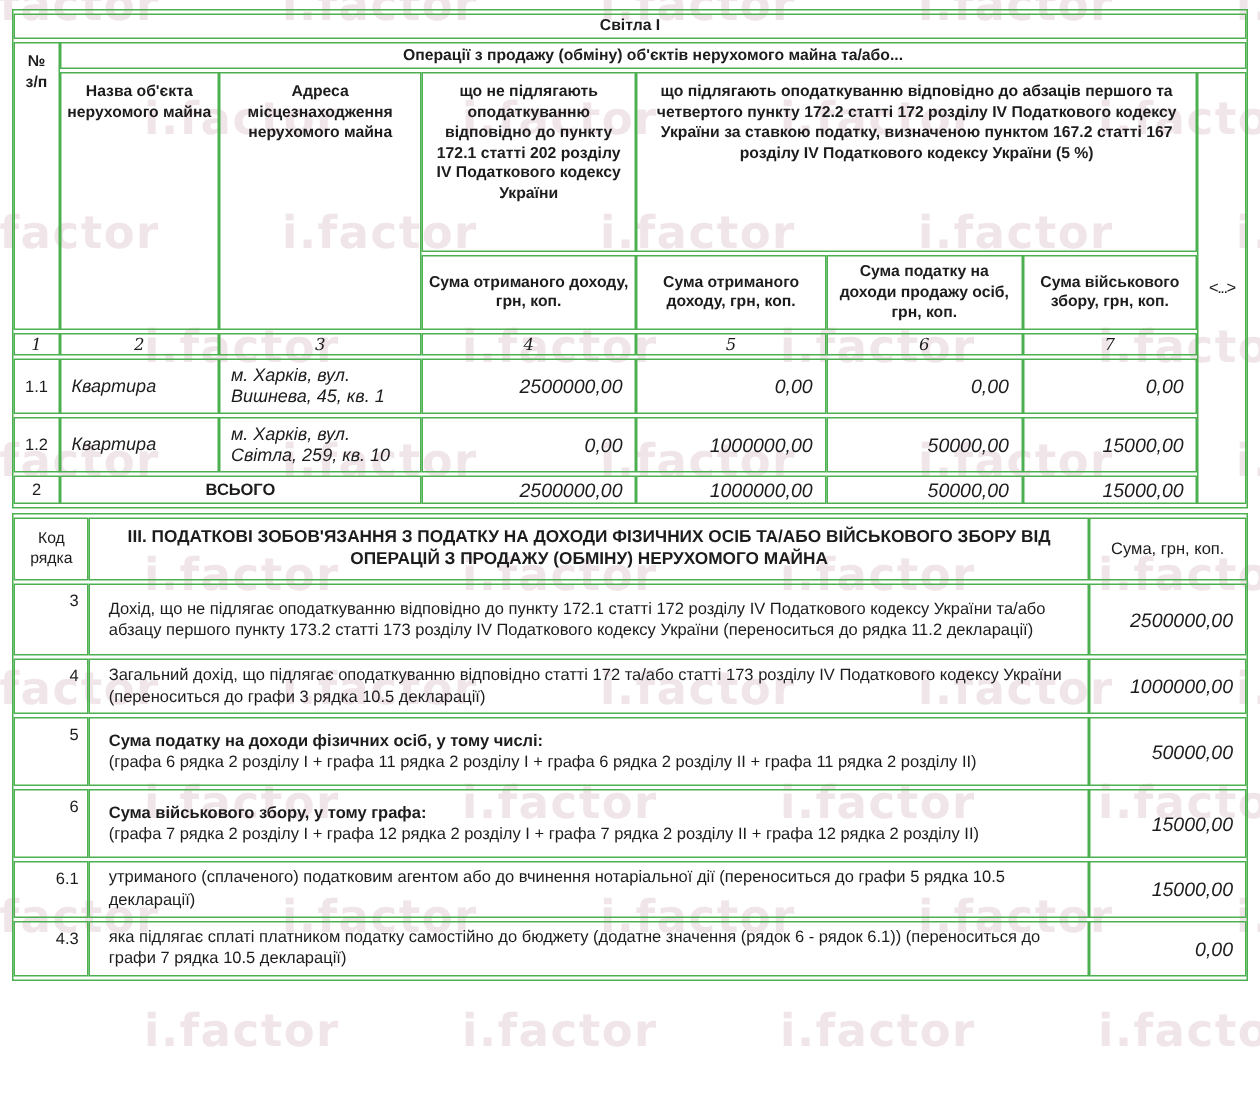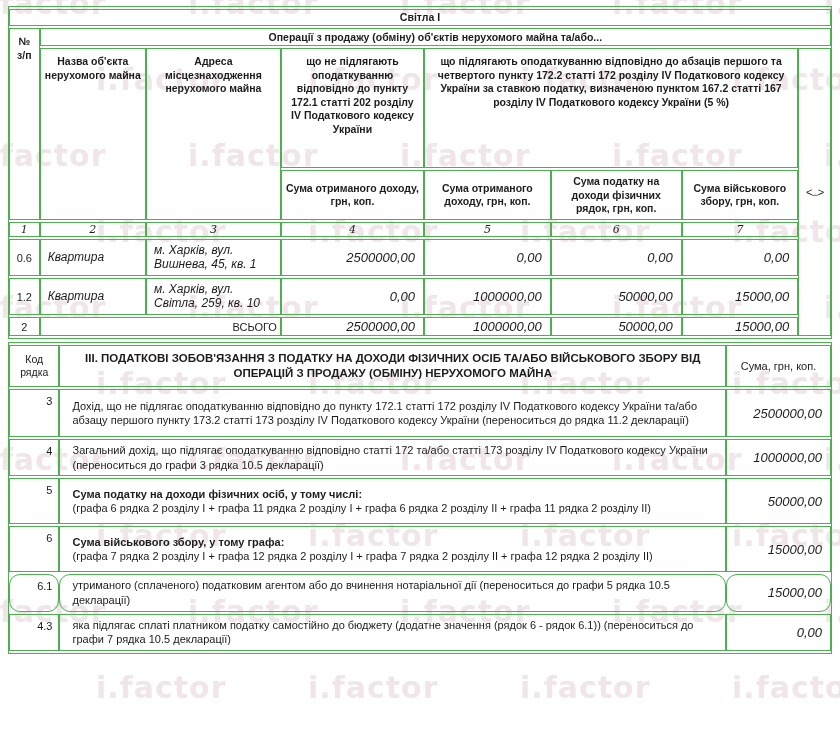--- a/index.html
+++ b/index.html
@@ -24,34 +24,34 @@
   .r-big td{height:120px;}
   .r-subhdr td{height:50px;}
   .r-nums td{height:12px;font-family:"DejaVu Serif",serif;font-style:italic;font-size:11px;
              text-align:center;vertical-align:middle;padding:0;}
   .r-d td{height:37px;}
   .r-tot td{height:18px;}
   .cell-num{text-align:center;font-size:11px;vertical-align:middle;}
   .cell-name,.cell-addr{font-style:italic;font-size:12px;text-align:left;padding-left:7px;
                         vertical-align:middle;line-height:1.15;margin-top:40px;}
   .cell-val{font-style:italic;font-size:13px;text-align:right;padding-right:8px;vertical-align:middle;}
-  .tot-label{font-weight:normal;text-align:right;font-size:11px;vertical-align:middle;}
+  .tot-label{font-weight:bold;text-align:center;font-size:11px;vertical-align:middle;}
   .ell{font-size:11px;font-weight:normal;text-align:center;vertical-align:middle;letter-spacing:-1px;}
   
   .t2 .s-h td{height:42px;vertical-align:middle;}
   .code-h{font-size:10.5px;text-align:center;line-height:1.3;}
   .s3title{font-weight:bold;font-size:11.5px;text-align:center;line-height:1.35;}
   .amount-h{font-size:11px;text-align:center;}
   .code{font-size:11px;text-align:right;vertical-align:top;padding:5px 6px 0 0;}
   .txt{font-size:11px;line-height:1.32;text-align:left;vertical-align:middle;padding:3px 12px;}
   .bl{display:block;font-weight:bold;}
   .bl:empty{display:none;}
   .val{font-style:italic;font-size:13px;text-align:right;vertical-align:middle;padding-right:8px;}
   .s-3 td{height:48px;} .s-4 td{height:32px;} .s-5 td{height:46px;} .s-51 td{height:32px;}
-  .s-52 td{height:34px;} .s-6 td{height:46px;} .s-61 td{height:34px;border-radius:11px;} .s-62 td{height:34px;}
+  .s-52 td{height:34px;} .s-6 td{height:46px;} .s-61 td{height:34px;} .s-62 td{height:34px;}
 </style>
 </head>
 <body>
 
 <div id="page">
   <div id="wm">
       <span style="color: rgba(216, 186, 197, 0.38); left: -24px; top: -14px;">i.factor</span>
       <span style="color: rgba(216, 186, 197, 0.38); left: 188px; top: -14px;">i.factor</span>
       <span style="color: rgba(216, 186, 197, 0.38); left: 400px; top: -14px;">i.factor</span>
       <span style="color: rgba(216, 186, 197, 0.38); left: 612px; top: -14px;">i.factor</span>
@@ -120,34 +120,34 @@
     <tr class="r-big">
       <td rowspan="2" class="hdr top">Назва об'єкта нерухомого майна</td>
       <td rowspan="2" class="hdr top">Адреса місцезнаходження нерухомого майна</td>
       <td class="hdr top">що не підлягають оподаткуванню відповідно до пункту 172.1 статті 202 розділу IV Податкового кодексу України</td>
       <td colspan="3" class="hdr top">що підлягають оподаткуванню відповідно до абзаців першого та четвертого пункту 172.2 статті 172 розділу IV Податкового кодексу України за ставкою податку, визначеною пунктом 167.2 статті 167 розділу IV Податкового кодексу України (5 %)</td>
       <td rowspan="6" class="ell">&lt;...&gt;</td>
     </tr>
     <tr class="r-subhdr">
       <td class="hdr">Сума отриманого доходу, грн, коп.</td>
       <td class="hdr">Сума отриманого доходу, грн, коп.</td>
-      <td class="hdr">Сума податку на доходи фізичних рядок, грн, коп.</td>
+      <td class="hdr">Сума податку на доходи продажу осіб, грн, коп.</td>
       <td class="hdr">Сума військового збору, грн, коп.</td>
     </tr>
     <tr class="r-nums">
       <td>1</td>
       <td>2</td>
       <td>3</td>
       <td>4</td>
       <td>5</td>
       <td>6</td>
       <td>7</td>
     </tr>
     <tr class="r-d">
-      <td class="cell-num">0.6</td>
+      <td class="cell-num">1.1</td>
       <td class="cell-name">Квартира</td>
       <td class="cell-addr">м. Харків, вул. Вишнева, 45, кв. 1</td>
       <td class="cell-val">2500000,00</td>
       <td class="cell-val">0,00</td>
       <td class="cell-val">0,00</td>
       <td class="cell-val">0,00</td>
     </tr>
     <tr class="r-d">
       <td class="cell-num">1.2</td>
       <td class="cell-name">Квартира</td>

